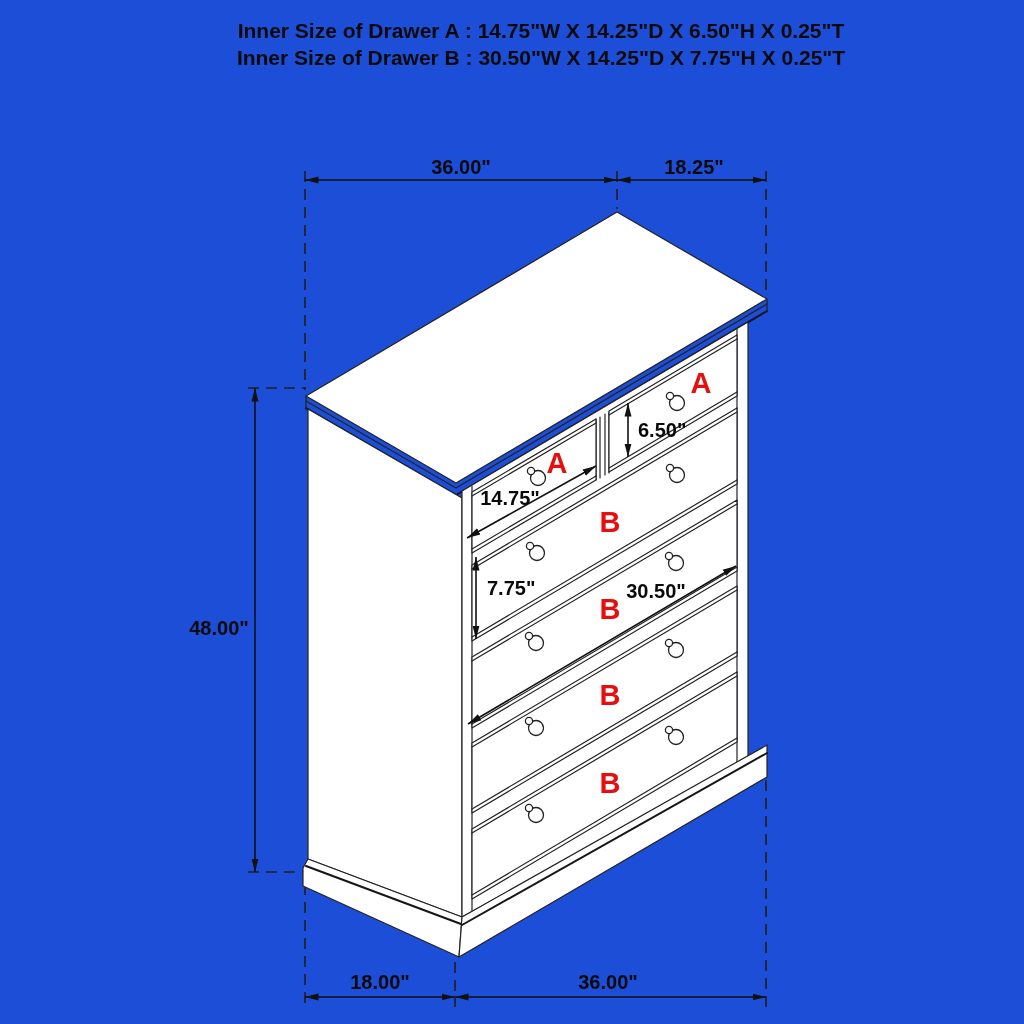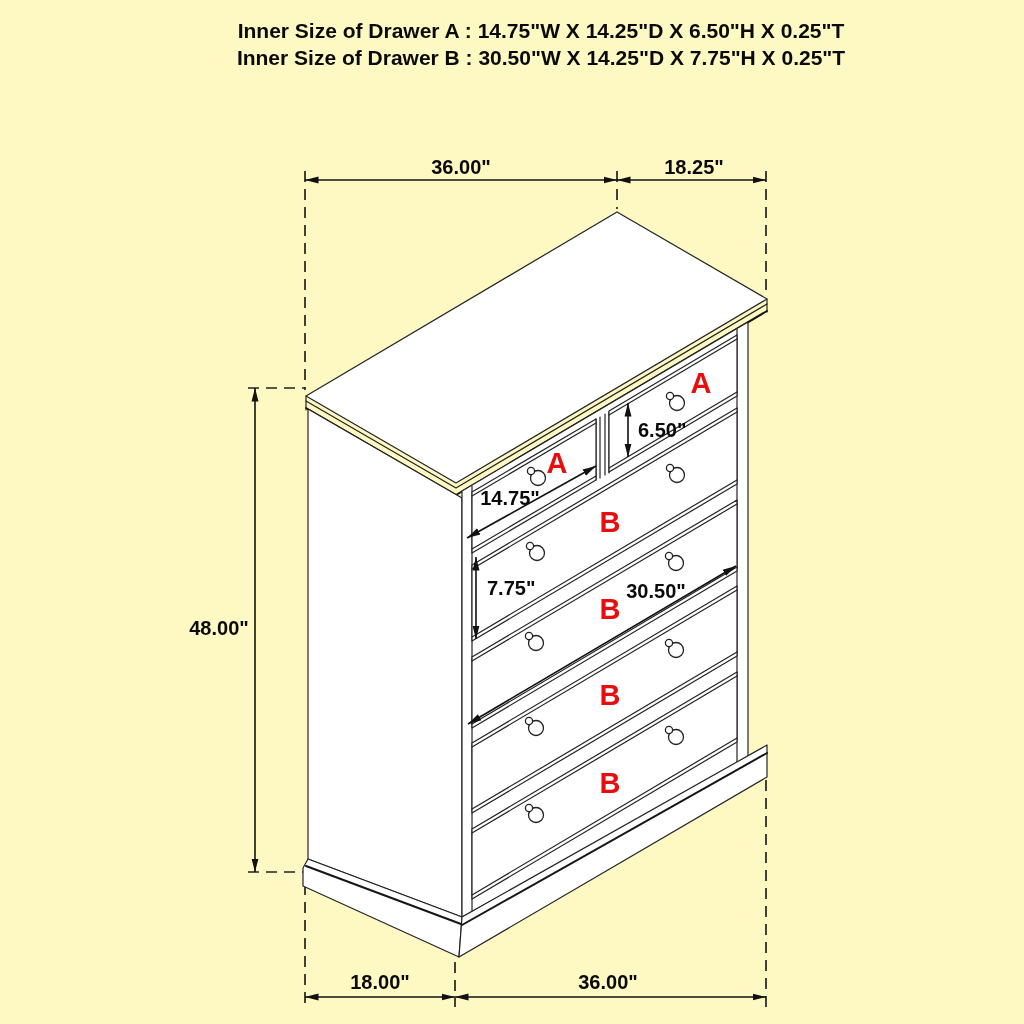--- a/index.html
+++ b/index.html
@@ -1,16 +1,16 @@
 <!DOCTYPE html>
 <html><head>
 <meta charset="utf-8">
 <style>
   html,body{margin:0;padding:0;background:#ffffff;}
-  #page{position:relative;width:1024px;height:1024px;background:#fef9c3;overflow:hidden;
+  #page{position:relative;width:1024px;height:1024px;background:#1d4ed8;overflow:hidden;
         font-family:"Liberation Sans","DejaVu Sans",sans-serif;}
   svg{display:block}
   .edge{fill:none;stroke:#232323;stroke-width:1.2;stroke-linejoin:round;stroke-linecap:round}
   .face{fill:#ffffff;stroke:#232323;stroke-width:1.2;stroke-linejoin:round}
   .heavy{fill:none;stroke:#161616;stroke-width:2;stroke-linejoin:round;stroke-linecap:round}
   .dim{fill:none;stroke:#111111;stroke-width:1.6}
   .ext{fill:none;stroke:#222222;stroke-width:1.7;stroke-dasharray:11 7}
   .dimtxt{font-size:20px;font-weight:bold;fill:#0a0a0a}
   .hdrtxt{font-size:21px;font-weight:bold;fill:#0a0a0a}
   .redtxt{font-size:29px;font-weight:bold}

